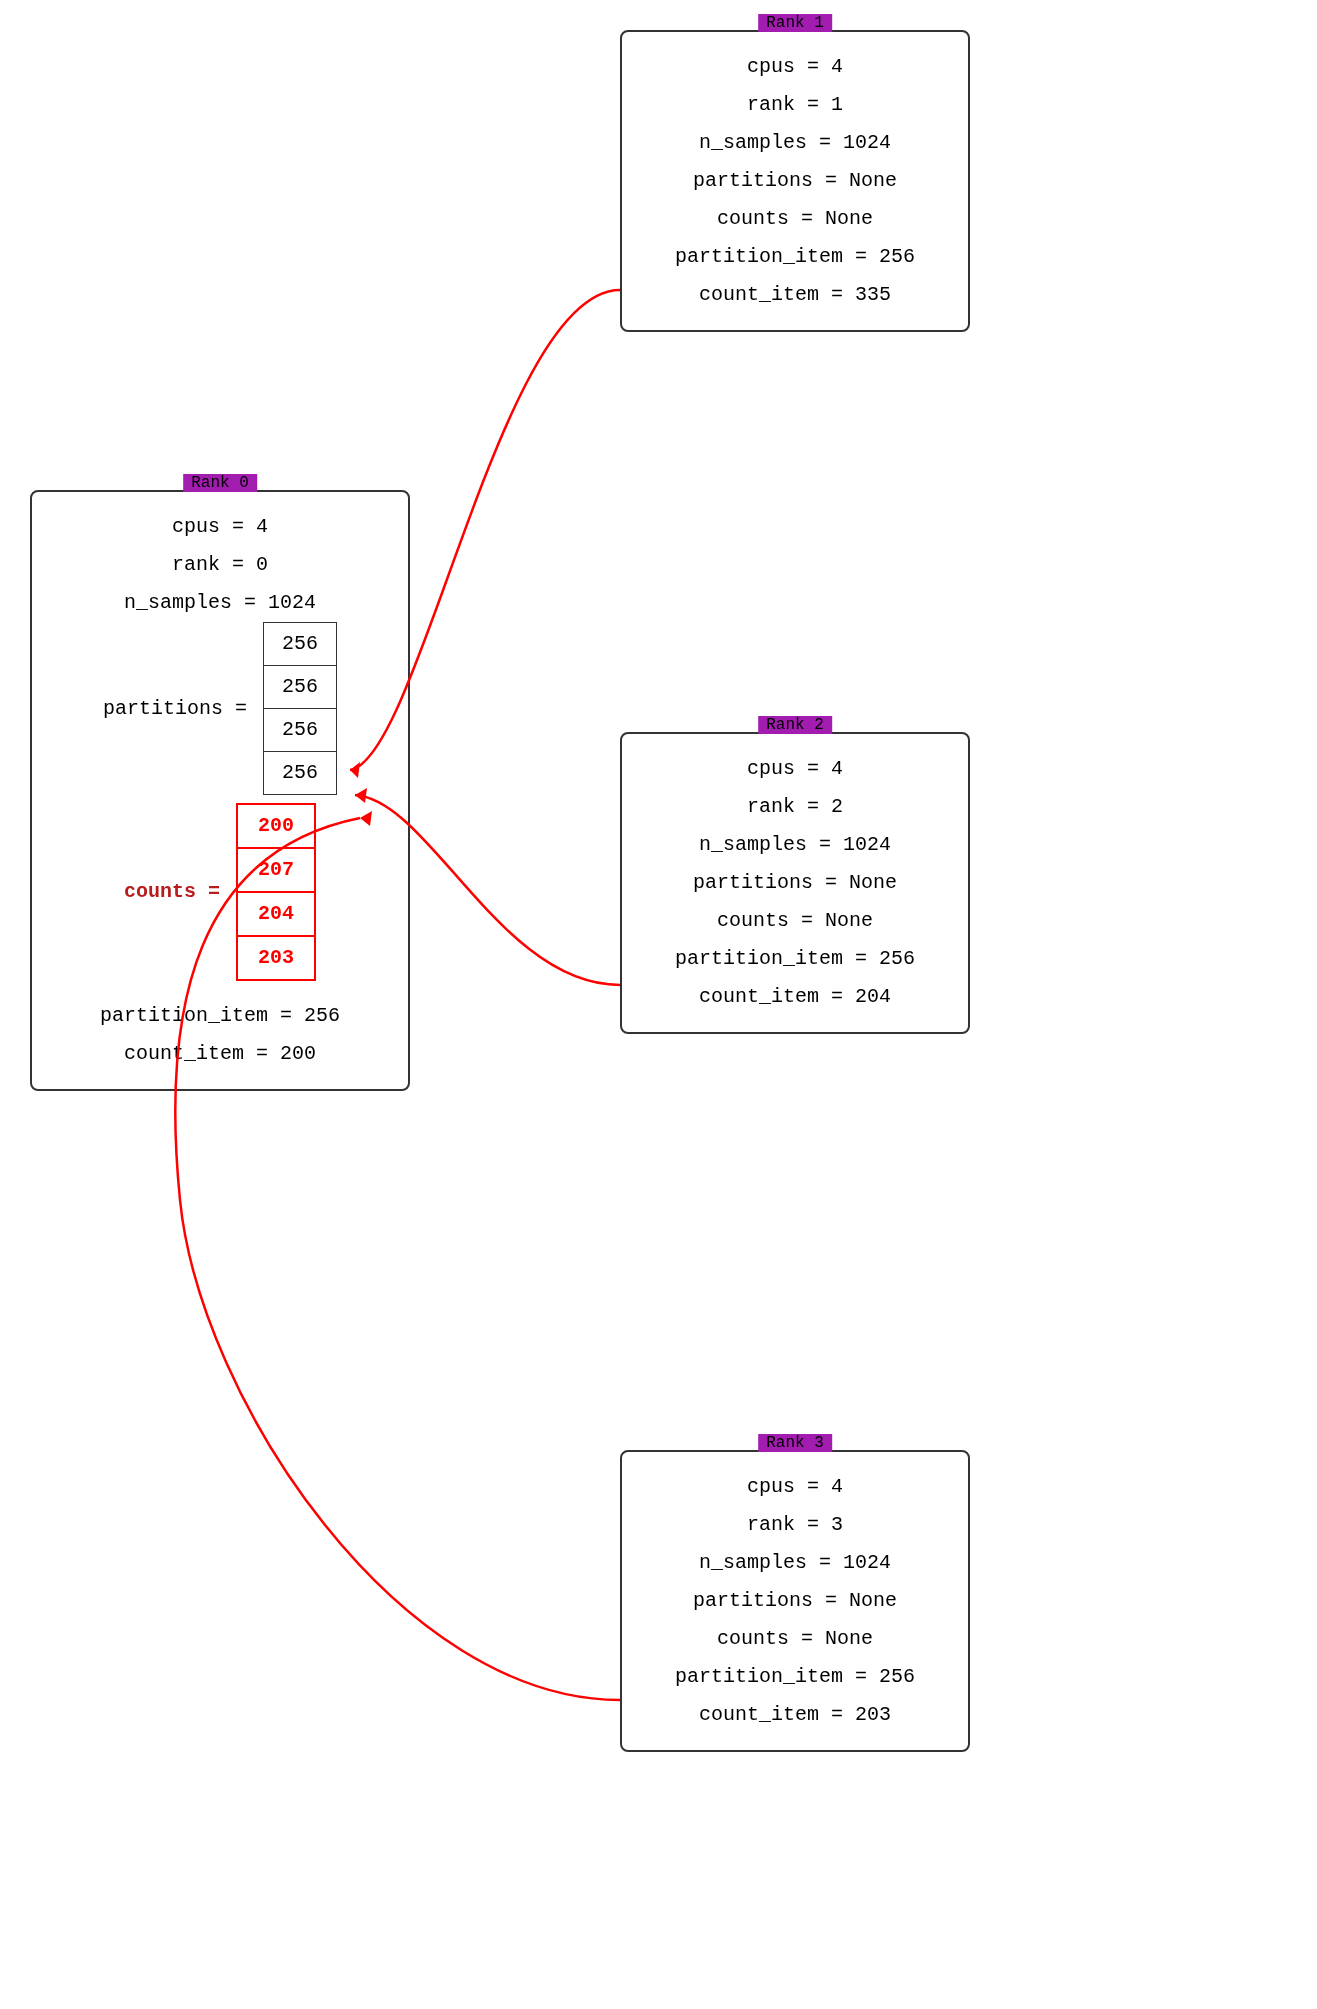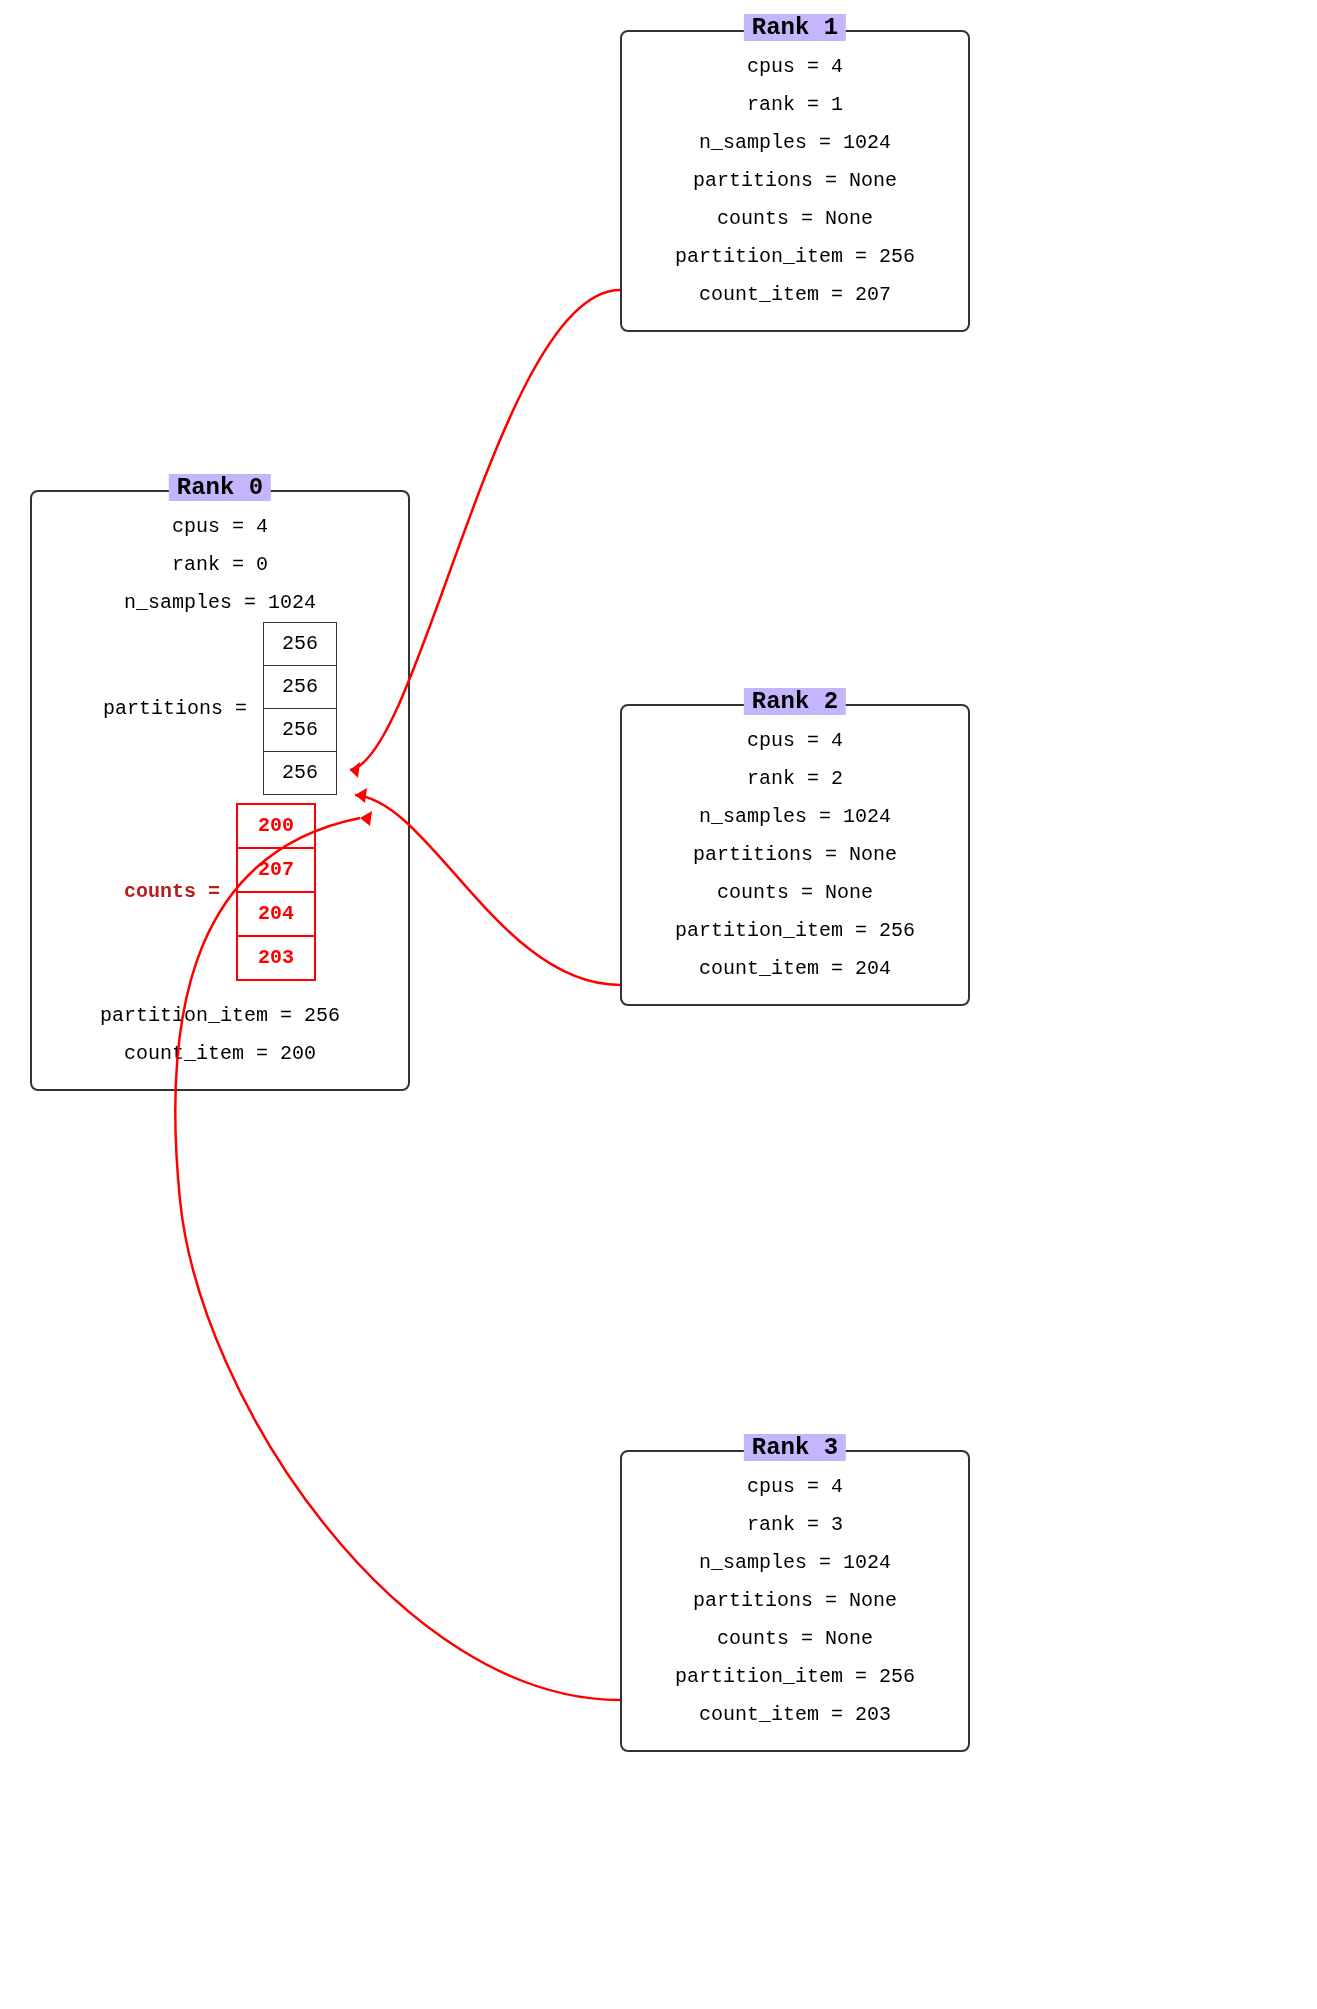--- a/index.html
+++ b/index.html
@@ -17,24 +17,24 @@
       border-radius: 8px;
       padding: 16px 24px;
       background: #fff;
       min-width: 280px;
     }
     .rank-title {
       position: absolute;
       top: -18px;
       left: 50%;
       transform: translateX(-50%);
-      background: #c4b5fd;
+      background: #a21caf;
       padding: 0 8px;
-      font-size: 24px;
-      font-weight: bold;
+      font-size: 16px;
+      font-weight: normal;
       white-space: nowrap;
     }
     .rank-row {
       font-size: 20px;
       line-height: 1.9;
       white-space: nowrap;
       text-align: center;
     }
     .partitions-table {
       display: inline-block;
@@ -80,21 +80,21 @@
 <body>
 
 <div class="rank-box" style="left: 620px; top: 30px; min-width: 350px;">
   <div class="rank-title">Rank 1</div>
   <div class="rank-row">cpus = 4</div>
   <div class="rank-row">rank = 1</div>
   <div class="rank-row">n_samples = 1024</div>
   <div class="rank-row">partitions = None</div>
   <div class="rank-row">counts = None</div>
   <div class="rank-row">partition_item = 256</div>
-  <div class="rank-row">count_item = 207</div>
+  <div class="rank-row">count_item = 335</div>
 </div>
 
 <div class="rank-box" style="left: 30px; top: 490px; min-width: 380px;">
   <div class="rank-title">Rank 0</div>
   <div class="rank-row">cpus = 4</div>
   <div class="rank-row">rank = 0</div>
   <div class="rank-row">n_samples = 1024</div>
 
   <div class="rank-row">
     <span>partitions =</span>
@@ -130,21 +130,21 @@
           </tr>
       <tr>
             <td>203</td>
           </tr>
     </tbody></table>
   </div>
   <div class="rank-row" style="margin-top: 16px;">partition_item = 256</div>
   <div class="rank-row">count_item = 200</div>
 </div>
 
-<div class="rank-box" style="left: 620px; top: 704px; min-width: 350px;">
+<div class="rank-box" style="left: 620px; top: 732px; min-width: 350px;">
   <div class="rank-title">Rank 2</div>
   <div class="rank-row">cpus = 4</div>
   <div class="rank-row">rank = 2</div>
   <div class="rank-row">n_samples = 1024</div>
   <div class="rank-row">partitions = None</div>
   <div class="rank-row">counts = None</div>
   <div class="rank-row">partition_item = 256</div>
   <div class="rank-row">count_item = 204</div>
 </div>
 

